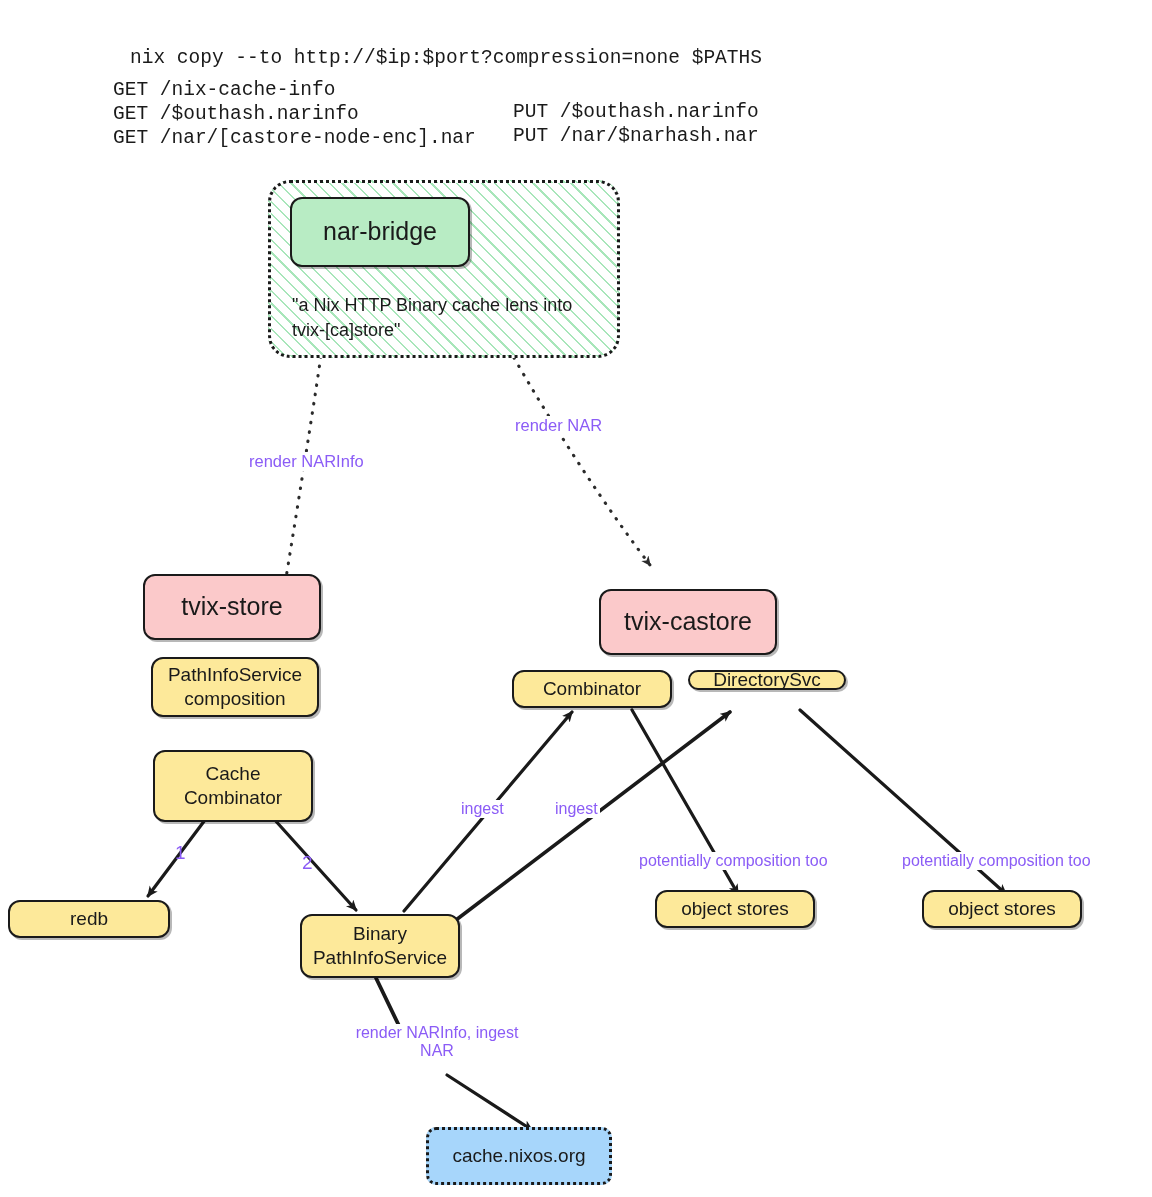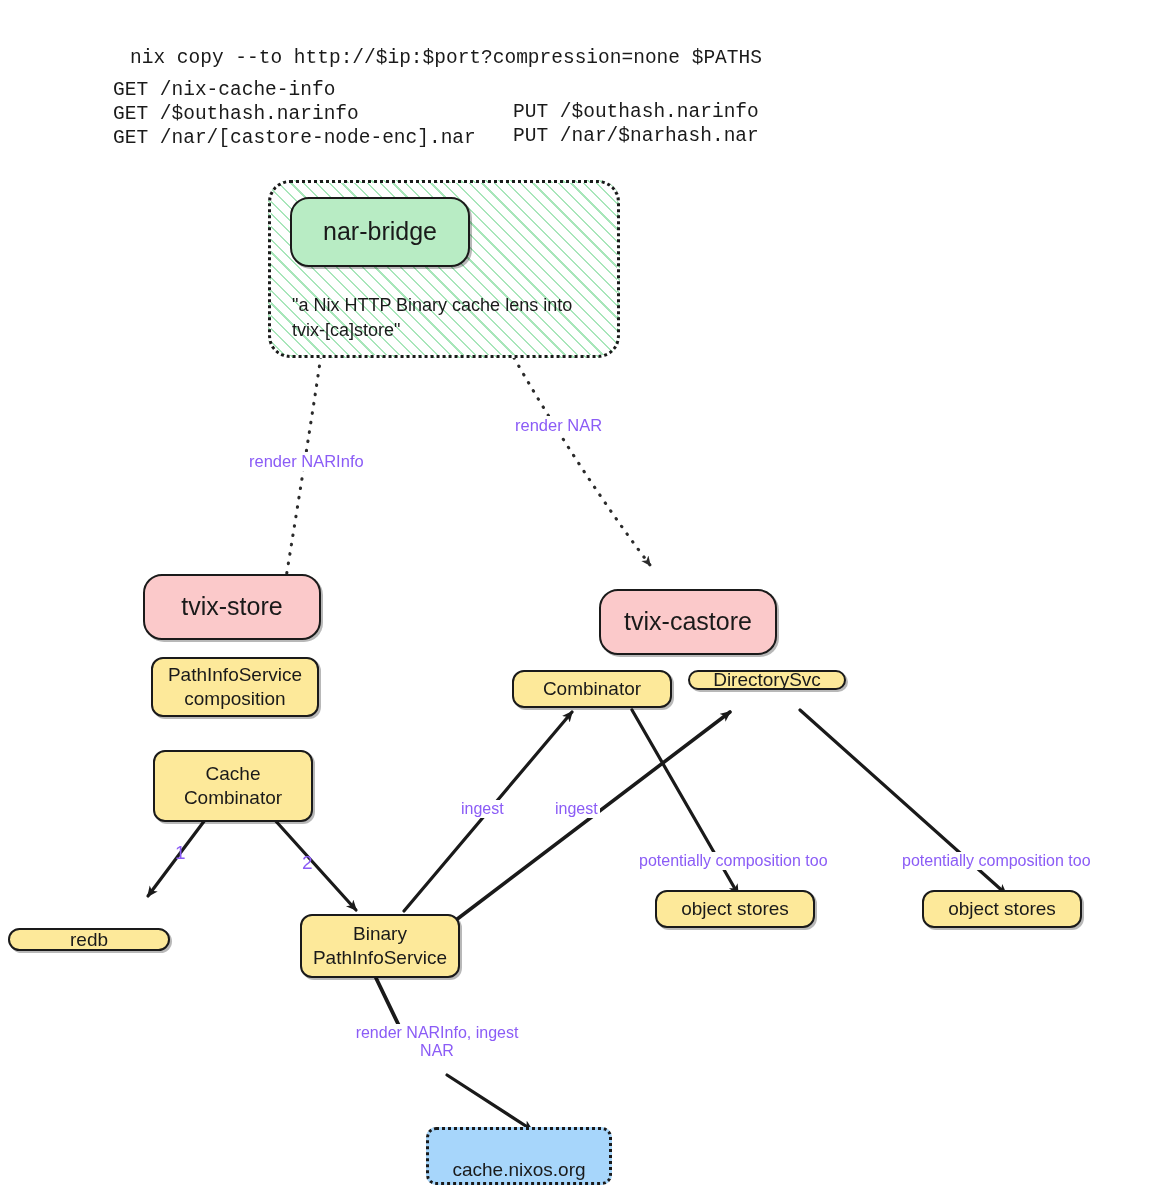--- a/index.html
+++ b/index.html
@@ -48,21 +48,21 @@
     color: #1a1a1a;
     line-height: 1.25;
     box-shadow: 2px 2px 0 rgba(0,0,0,0.28);
   }
   .node span { display: block; width: 100%; }
   .node.green  { background: #b8ecc4; }
   .node.pink   { background: #fbc9ca; }
   .node.yellow { background: #fde99a; }
   .node.blue   { background: #a7d6fb; border-style: dotted; border-width: 3.2px; border-radius: 10px; box-shadow: none; }
 
-  .node.big   { font-size: 25px; border-radius: 19px; }
+  .node.big   { font-size: 25px; }
   .node.med   { font-size: 19px; }
 
   
   #nar-bridge-container {
     position: absolute;
     left: 268px; top: 180px;
     width: 352px; height: 178px;
     box-sizing: border-box;
     border: 3px dotted #1a1a1a;
     border-radius: 22px;
@@ -148,21 +148,21 @@
 <div class="node yellow med" style="left:151px; top:657px; width:168px; height:60px; white-space:pre-line;">
   <span>PathInfoService
 composition</span>
 </div>
 
 <div class="node yellow med" style="left:153px; top:750px; width:160px; height:72px; white-space:pre-line;">
   <span>Cache
 Combinator</span>
 </div>
 
-<div class="node yellow med" style="left:8px; top:928px; width:162px; height:23px;">
+<div class="node yellow med" style="left:8px; top:900px; width:162px; height:38px;">
   <span>redb</span>
 </div>
 
 <div class="node yellow med" style="left:300px; top:914px; width:160px; height:64px; white-space:pre-line;">
   <span>Binary
 PathInfoService</span>
 </div>
 
 <div class="node pink big" style="left:599px; top:589px; width:178px; height:66px;">
   <span>tvix-castore</span>
@@ -177,21 +177,21 @@
 </div>
 
 <div class="node yellow med" style="left:655px; top:890px; width:160px; height:38px;">
   <span>object stores</span>
 </div>
 
 <div class="node yellow med" style="left:922px; top:890px; width:160px; height:38px;">
   <span>object stores</span>
 </div>
 
-<div class="node blue med" style="left:426px; top:1127px; width:186px; height:58px;align-items:flex-end;">
+<div class="node blue med" style="left:426px; top:1127px; width:186px; height:58px;">
   <span>cache.nixos.org</span>
 </div>
 
 <div class="elabel" style="left:247px; top:452px;">render NARInfo</div>
 <div class="elabel" style="left:513px; top:416px;">render NAR</div>
 <div class="elabel num" style="left:173px; top:842px;">1</div>
 <div class="elabel num" style="left:300px; top:852px;">2</div>
 <div class="elabel big" style="left:459px; top:800px;">ingest</div>
 <div class="elabel big" style="left:553px; top:800px;">ingest</div>
 <div class="elabel big" style="left:637px; top:852px;">potentially composition too</div>

